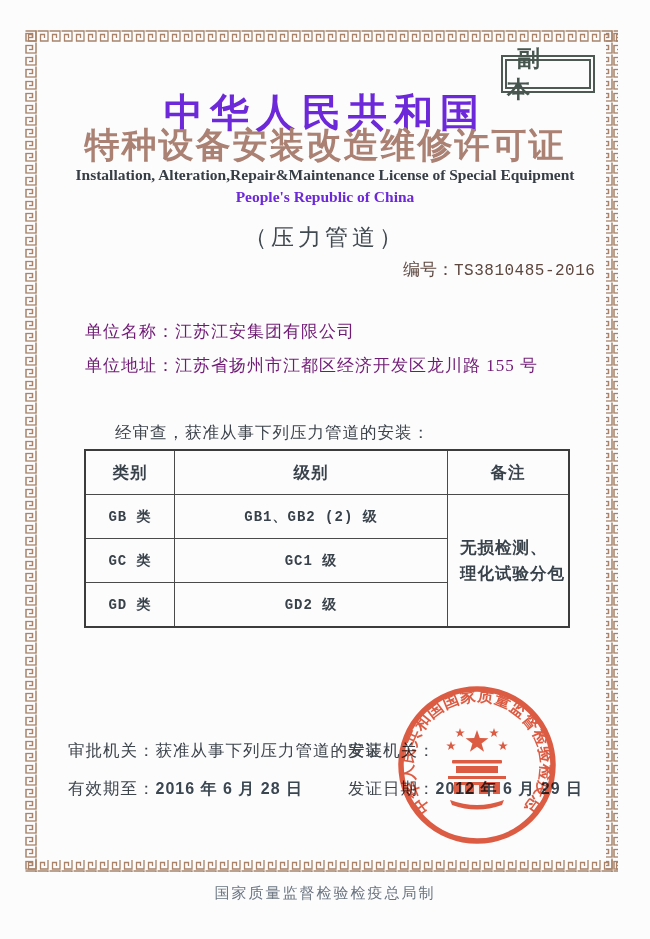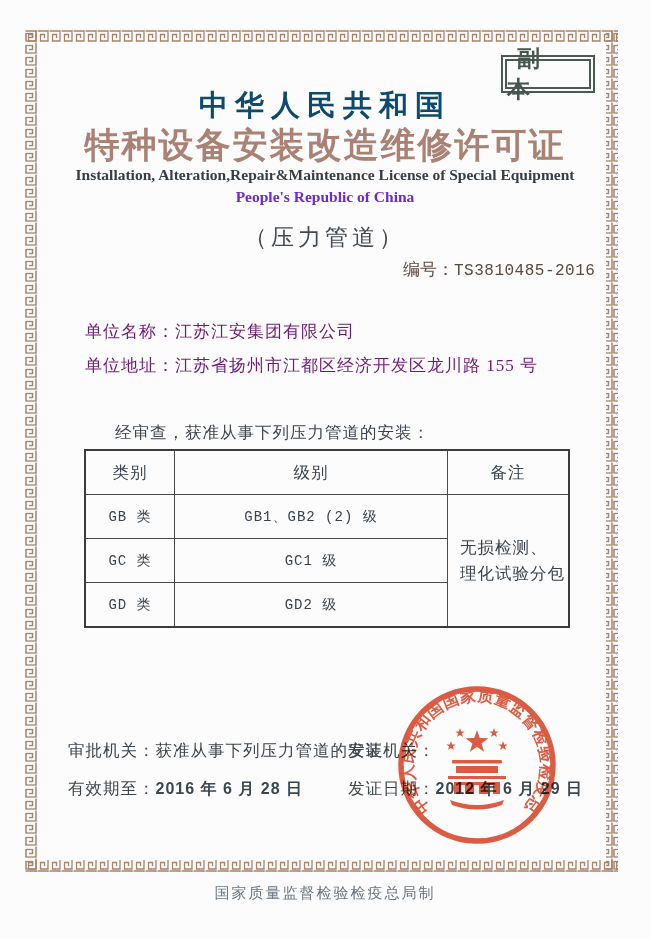--- a/index.html
+++ b/index.html
@@ -23,21 +23,21 @@
   }
   .badge-inner{
     width:100%;height:100%;border:2px solid #4d5a54;box-sizing:border-box;
     display:flex;align-items:center;justify-content:center;
     font-size:23px;font-weight:bold;color:#46554e;letter-spacing:10px;
     text-indent:10px;
     font-family:"Liberation Sans","DejaVu Sans",sans-serif;
   }
 
   
-  .title-cn1{top:86px;font-size:29px;font-weight:bold;color:#0c4a6e;letter-spacing:7px;
+  .title-cn1{top:86px;font-size:39px;font-weight:bold;color:#6d28d9;letter-spacing:7px;
     font-family:"Liberation Sans","DejaVu Sans",sans-serif;}
   .title-cn2{top:122px;font-size:35px;font-weight:bold;color:#aa8172;letter-spacing:2px;
     font-family:"Liberation Sans","DejaVu Sans",sans-serif;}
   .title-en1{top:166px;font-size:15.5px;font-weight:bold;color:#363d44;}
   .title-en2{top:188px;font-size:15.5px;font-weight:bold;color:#6d28d9;}
   .scope{top:222px;font-size:23px;color:#424a51;letter-spacing:4px;}
   .license-no{top:258px;left:403px;font-size:17px;color:#5d473f;}
   .license-no .num{font-family:"Liberation Mono","DejaVu Sans Mono",monospace;font-size:16px;letter-spacing:0.5px;}
 
   
@@ -45,21 +45,21 @@
   .row-name{top:320px;left:85px;}
   .row-addr{top:354px;left:85px;}
   .intro{top:422px;left:115px;font-size:16.5px;letter-spacing:1px;color:#3d444c;}
 
   
   .lictable{
     position:absolute;left:84px;top:449px;border-collapse:collapse;
     font-size:16.5px;color:#39424a;table-layout:fixed;
   }
   .lictable td,.lictable th{
-    border:1px solid #4a4a4a;text-align:center;font-weight:normal;
+    border:1px solid #4a4a4a;text-align:center;font-weight:bold;
     padding:0;height:43px;letter-spacing:1px;margin-top:12px;
   }
   .lictable{border:2px solid #3c3c3c;}
   .lictable .c1{width:88px;}
   .lictable .c2{width:272px;}
   .lictable .c3{width:120px;}
   .lictable .latin{font-family:"Liberation Mono","DejaVu Sans Mono",monospace;font-size:14px;}
   .remark-cell{text-align:left !important;padding-left:12px !important;line-height:1.55;}
 
   

